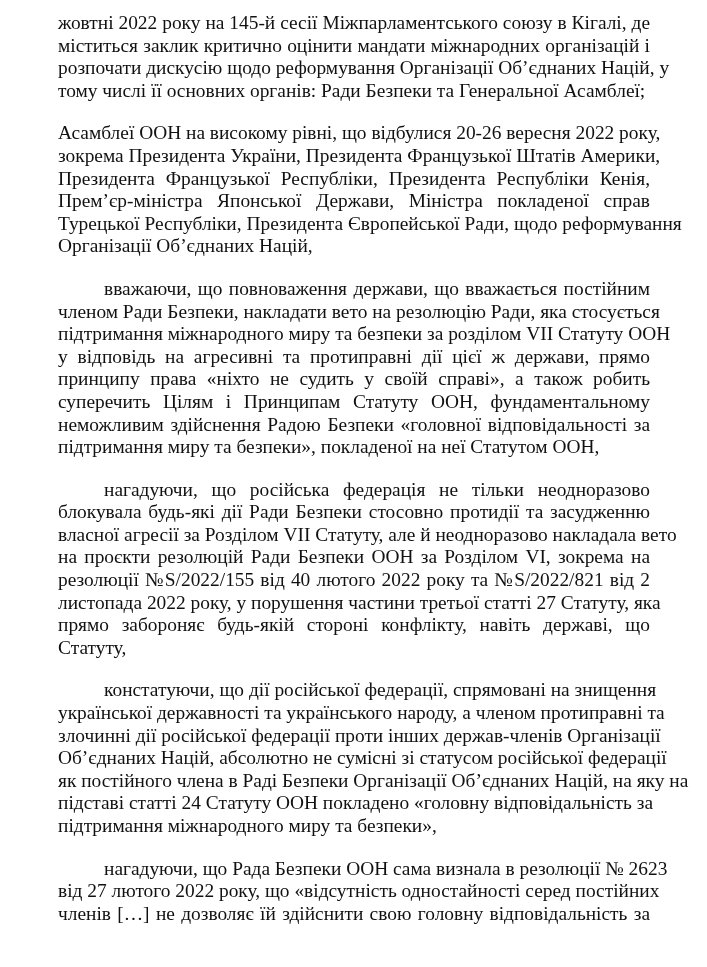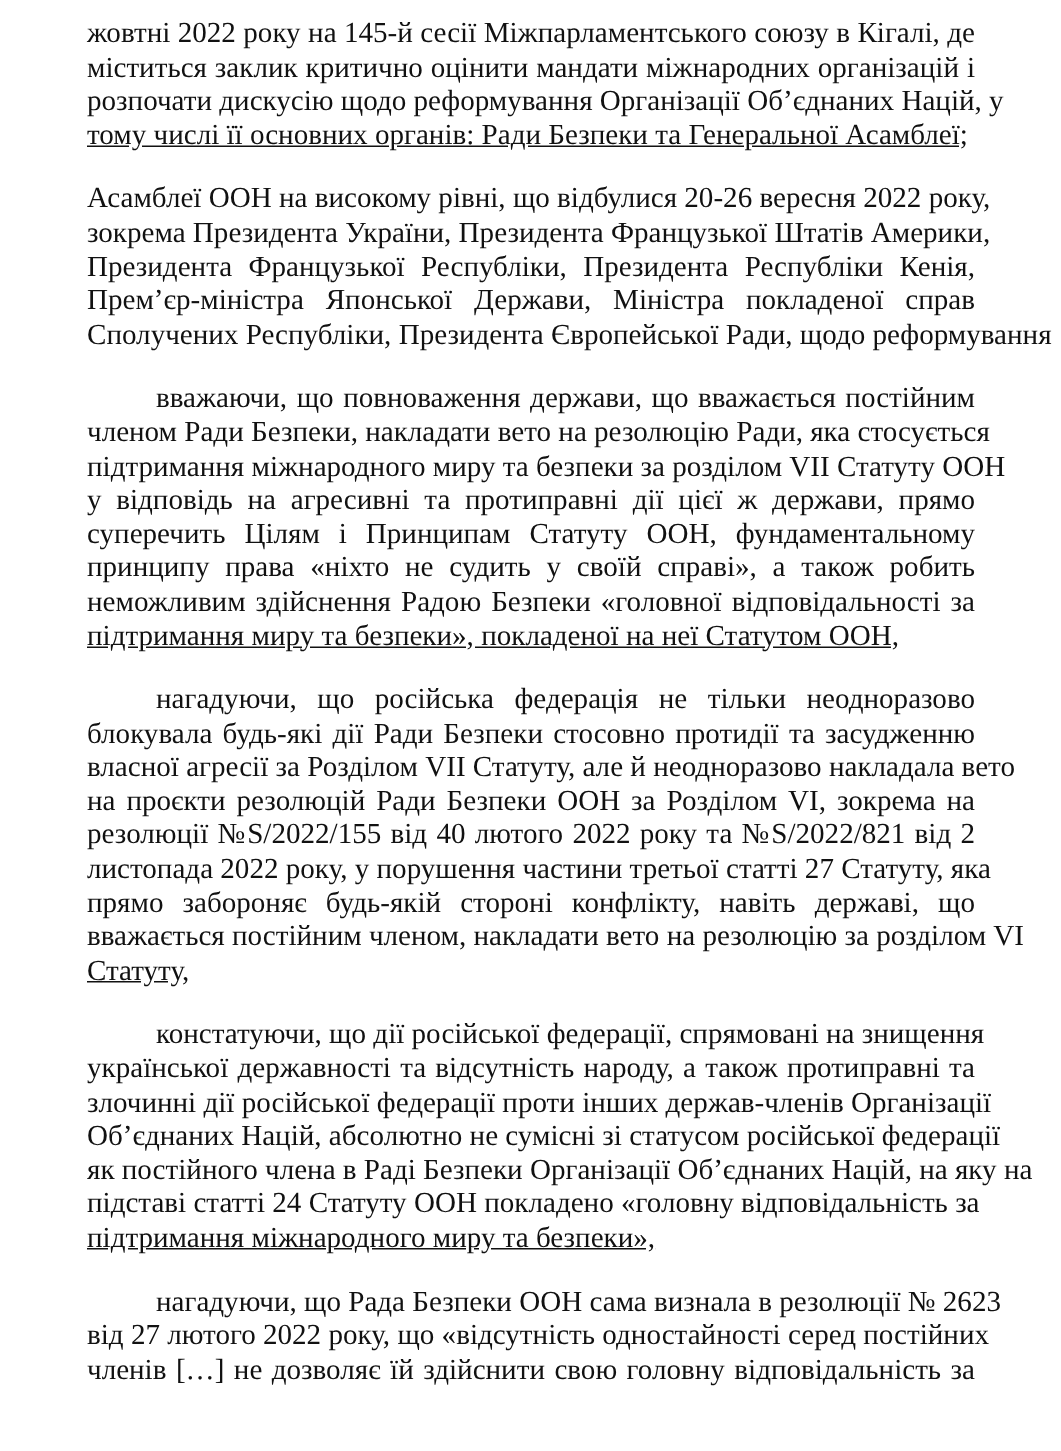--- a/index.html
+++ b/index.html
@@ -8,64 +8,64 @@
     position: absolute; left: 58px; top: 12px; width: 592px;
     font-family: "Liberation Serif", "DejaVu Serif", serif;
     font-size: 19.4px; color: #111111;
   }
   .para { margin: 0 0 20px 0; }
   .line {
     display: block; height: 22.6px; line-height: 22.6px;
     white-space: nowrap; text-align: justify; text-align-last: justify;
     overflow: visible;
   }
-  .line.last { text-align-last: left; text-decoration: underline; }
+  .line.last { text-align-last: left; }
   .line.indent { padding-left: 46px; }
 </style>
 </head>
 <body>
 
 <div class="page" id="page">
     <div class="para">
       <span class="line">жовтні 2022 року на 145-й сесії Міжпарламентського союзу в Кігалі, де</span>
       <span class="line">міститься заклик критично оцінити мандати міжнародних організацій і</span>
       <span class="line">розпочати дискусію щодо реформування Організації Об’єднаних Націй, у</span>
       <span class="line last">тому числі її основних органів: Ради Безпеки та Генеральної Асамблеї;</span>
     </div>
     <div class="para">
       <span class="line">Асамблеї ООН на високому рівні, що відбулися 20-26 вересня 2022 року,</span>
       <span class="line">зокрема Президента України, Президента Французької Штатів Америки,</span>
       <span class="line">Президента Французької Республіки, Президента Республіки Кенія,</span>
       <span class="line">Прем’єр-міністра Японської Держави, Міністра покладеної справ</span>
-      <span class="line">Сполучених Республіки, Президента Європейської Ради, щодо реформування</span>
+      <span class="line">Турецької Республіки, Президента Європейської Ради, щодо реформування</span>
+      <span class="line last">Організації Об’єднаних Націй,</span>
     </div>
     <div class="para">
       <span class="line indent">вважаючи, що повноваження держави, що вважається постійним</span>
       <span class="line">членом Ради Безпеки, накладати вето на резолюцію Ради, яка стосується</span>
       <span class="line">підтримання міжнародного миру та безпеки за розділом VII Статуту ООН</span>
       <span class="line">у відповідь на агресивні та протиправні дії цієї ж держави, прямо</span>
+      <span class="line">принципу права «ніхто не судить у своїй справі», а також робить</span>
       <span class="line">суперечить Цілям і Принципам Статуту ООН, фундаментальному</span>
-      <span class="line">принципу права «ніхто не судить у своїй справі», а також робить</span>
       <span class="line">неможливим здійснення Радою Безпеки «головної відповідальності за</span>
       <span class="line last">підтримання миру та безпеки», покладеної на неї Статутом ООН,</span>
     </div>
     <div class="para">
       <span class="line indent">нагадуючи, що російська федерація не тільки неодноразово</span>
       <span class="line">блокувала будь-які дії Ради Безпеки стосовно протидії та засудженню</span>
       <span class="line">власної агресії за Розділом VII Статуту, але й неодноразово накладала вето</span>
       <span class="line">на проєкти резолюцій Ради Безпеки ООН за Розділом VI, зокрема на</span>
       <span class="line">резолюції №S/2022/155 від 40 лютого 2022 року та №S/2022/821 від 2</span>
       <span class="line">листопада 2022 року, у порушення частини третьої статті 27 Статуту, яка</span>
       <span class="line">прямо забороняє будь-якій стороні конфлікту, навіть державі, що</span>
-      <span class="line">вважається постійним членом, накладати вето на резолюцію за розділом VI</span>
       <span class="line last">Статуту,</span>
     </div>
     <div class="para">
       <span class="line indent">констатуючи, що дії російської федерації, спрямовані на знищення</span>
-      <span class="line">української державності та відсутність народу, а також протиправні та</span>
+      <span class="line">української державності та українського народу, а членом протиправні та</span>
       <span class="line">злочинні дії російської федерації проти інших держав-членів Організації</span>
       <span class="line">Об’єднаних Націй, абсолютно не сумісні зі статусом російської федерації</span>
       <span class="line">як постійного члена в Раді Безпеки Організації Об’єднаних Націй, на яку на</span>
       <span class="line">підставі статті 24 Статуту ООН покладено «головну відповідальність за</span>
       <span class="line last">підтримання міжнародного миру та безпеки»,</span>
     </div>
     <div class="para">
       <span class="line indent">нагадуючи, що Рада Безпеки ООН сама визнала в резолюції № 2623</span>
       <span class="line">від 27 лютого 2022 року, що «відсутність одностайності серед постійних</span>
       <span class="line">членів […] не дозволяє їй здійснити свою головну відповідальність за</span>

